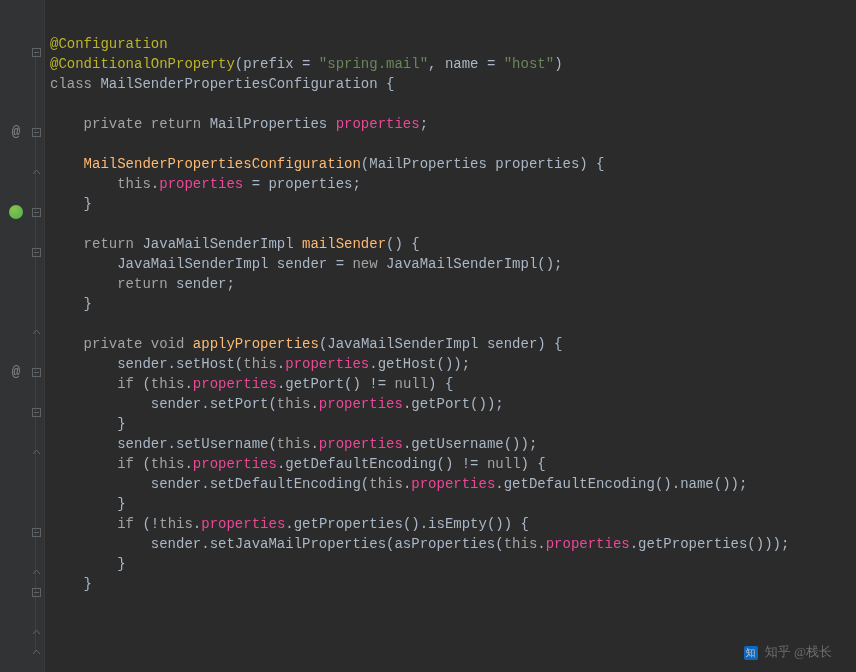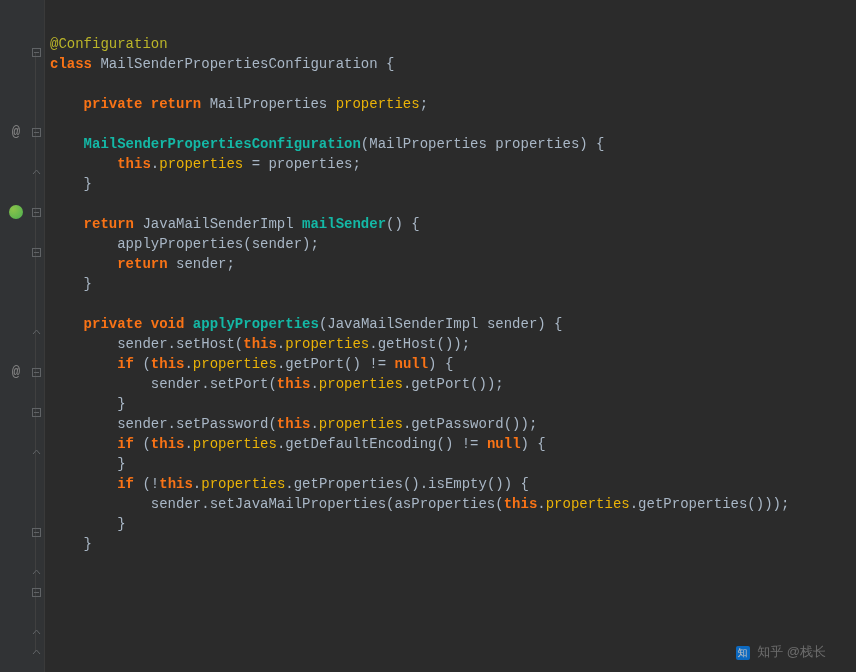--- a/index.html
+++ b/index.html
@@ -69,43 +69,43 @@
       height: 100%;
       padding-top: 2px;
       margin-top: 32px;
     }
     .code-line {
       height: 20px;
       white-space: pre;
       padding-left: 0;
     }
     .annotation { color: #bbb529; }
-    .keyword { color: #f97316; font-weight: bold; }
+    .keyword { color: #a3a3a3; }
     .string { color: #6a8759; }
-    .method-name { color: #14b8a6; font-weight: bold; }
-    .field { color: #eab308; }
+    .method-name { color: #fdba74; }
+    .field { color: #ec4899; }
     .ide-icon-at {
       color: #808080;
       font-size: 14px;
       font-weight: bold;
     }
     .ide-icon-bean {
       width: 14px;
       height: 14px;
       background: radial-gradient(circle at 30% 30%, #8bc34a, #4caf50);
       border-radius: 50%;
       position: relative;
     }
     .watermark {
       position: absolute;
       bottom: 10px;
-      right: 30px;
+      right: 24px;
       color: #888;
       font-size: 13px;
-      font-family: Liberation Sans, sans-serif;
+      font-family: Liberation Serif, serif;
       opacity: 0.7;
     }
     .watermark-logo {
       display: inline-block;
       width: 14px;
       height: 14px;
       background: #0084ff;
       color: white;
       font-size: 10px;
       text-align: center;
@@ -214,40 +214,42 @@
         <svg width="9" height="9" viewBox="0 0 9 9">
           <path d="M1 6 L4.5 2 L8 6" fill="none" stroke="#606366" stroke-width="1"></path>
         </svg>
       </div>
     </div>
 </div>
 
 <div class="code-area">
   <div id="code-lines">
       <div class="code-line"><span class="annotation">@Configuration</span></div>
+      <div class="code-line"><span class="annotation">@ConditionalOnProperty</span>(prefix = <span class="string">"spring.mail"</span>, name = <span class="string">"host"</span>)</div>
       <div class="code-line"><span class="keyword">class</span> MailSenderPropertiesConfiguration {</div>
       <div class="code-line"></div>
       <div class="code-line">    <span class="keyword">private return</span> MailProperties <span class="field">properties</span>;</div>
       <div class="code-line"></div>
       <div class="code-line">    <span class="method-name">MailSenderPropertiesConfiguration</span>(MailProperties properties) {</div>
       <div class="code-line">        <span class="keyword">this</span>.<span class="field">properties</span> = properties;</div>
       <div class="code-line">    }</div>
       <div class="code-line"></div>
       <div class="code-line">    <span class="keyword">return</span> JavaMailSenderImpl <span class="method-name">mailSender</span>() {</div>
-      <div class="code-line">        applyProperties(sender);</div>
+      <div class="code-line">        JavaMailSenderImpl sender = <span class="keyword">new</span> JavaMailSenderImpl();</div>
       <div class="code-line">        <span class="keyword">return</span> sender;</div>
       <div class="code-line">    }</div>
       <div class="code-line"></div>
       <div class="code-line">    <span class="keyword">private void</span> <span class="method-name">applyProperties</span>(JavaMailSenderImpl sender) {</div>
       <div class="code-line">        sender.setHost(<span class="keyword">this</span>.<span class="field">properties</span>.getHost());</div>
       <div class="code-line">        <span class="keyword">if</span> (<span class="keyword">this</span>.<span class="field">properties</span>.getPort() != <span class="keyword">null</span>) {</div>
       <div class="code-line">            sender.setPort(<span class="keyword">this</span>.<span class="field">properties</span>.getPort());</div>
       <div class="code-line">        }</div>
-      <div class="code-line">        sender.setPassword(<span class="keyword">this</span>.<span class="field">properties</span>.getPassword());</div>
+      <div class="code-line">        sender.setUsername(<span class="keyword">this</span>.<span class="field">properties</span>.getUsername());</div>
       <div class="code-line">        <span class="keyword">if</span> (<span class="keyword">this</span>.<span class="field">properties</span>.getDefaultEncoding() != <span class="keyword">null</span>) {</div>
+      <div class="code-line">            sender.setDefaultEncoding(<span class="keyword">this</span>.<span class="field">properties</span>.getDefaultEncoding().name());</div>
       <div class="code-line">        }</div>
       <div class="code-line">        <span class="keyword">if</span> (!<span class="keyword">this</span>.<span class="field">properties</span>.getProperties().isEmpty()) {</div>
       <div class="code-line">            sender.setJavaMailProperties(asProperties(<span class="keyword">this</span>.<span class="field">properties</span>.getProperties()));</div>
       <div class="code-line">        }</div>
       <div class="code-line">    }</div>
     </div>
 </div>
 
 <div class="watermark">
   <span class="watermark-logo">知</span>

